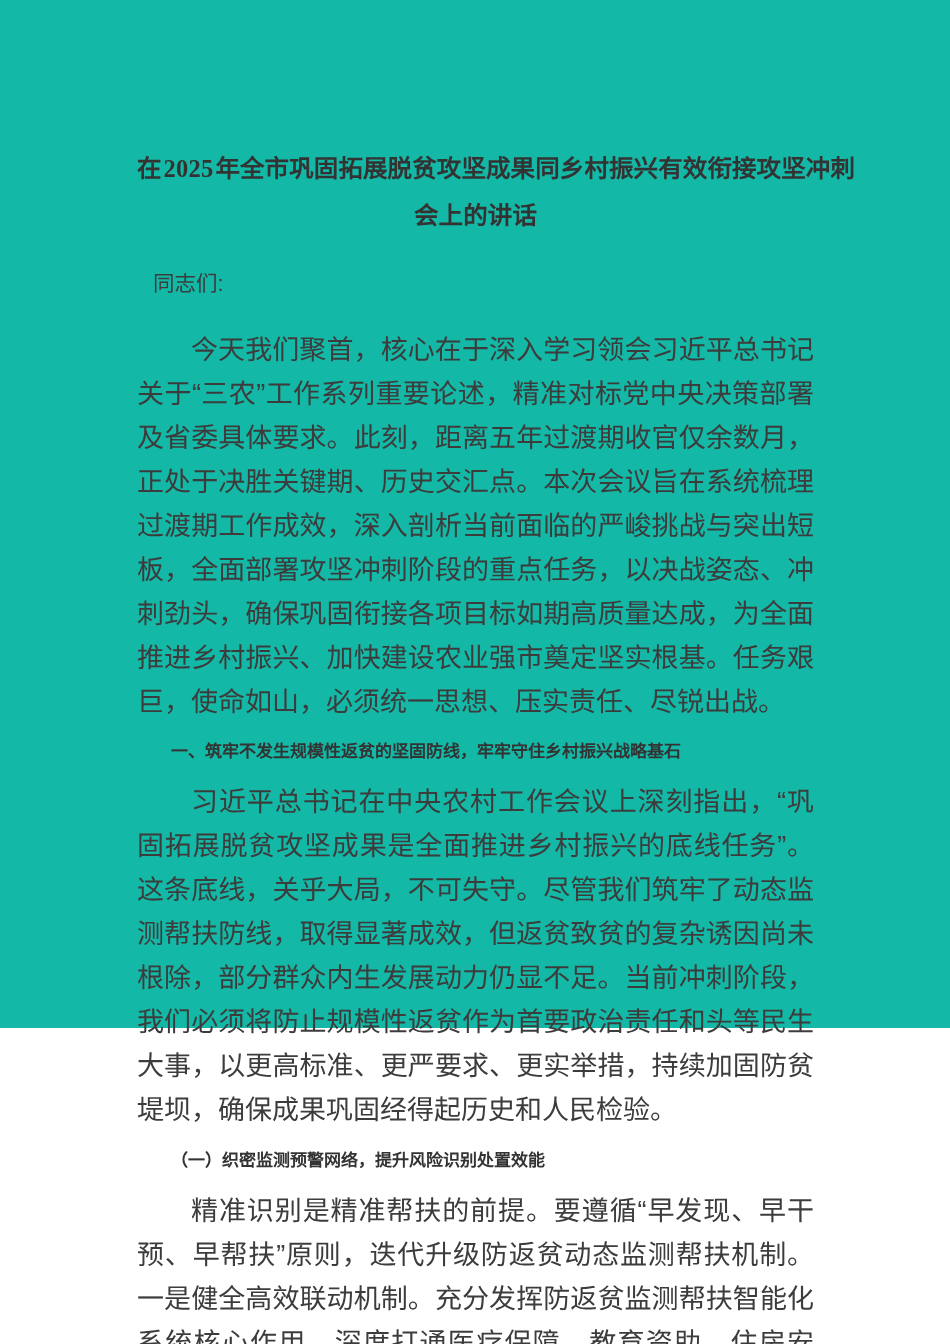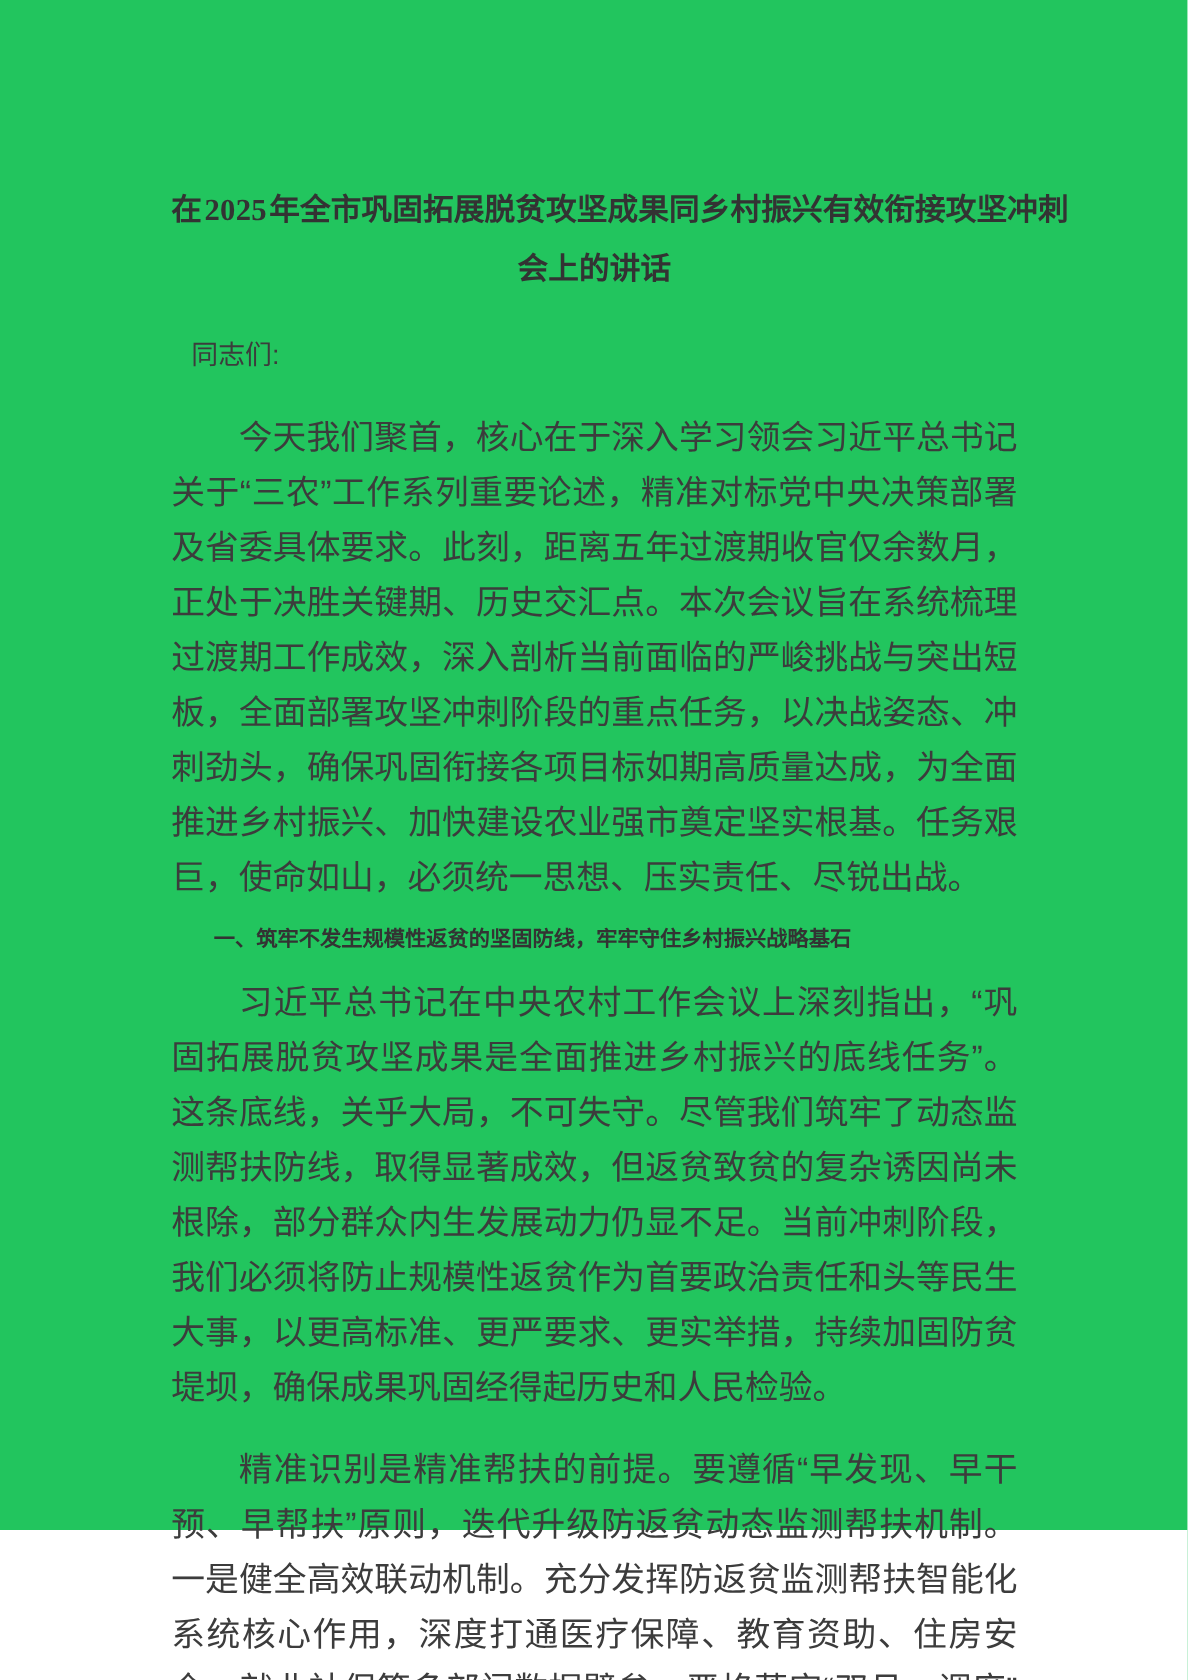--- a/index.html
+++ b/index.html
@@ -13,22 +13,22 @@
     height: 1344px;
     overflow: hidden;
     font-family: "Liberation Sans", "DejaVu Sans", sans-serif;
     color: #3c3c3c;
     -webkit-font-smoothing: antialiased;
   }
 
   .page {
     box-sizing: border-box;
     width: 950px;
-    height: 1224px;
-    background: #22c55e;
+    height: 1028px;
+    background: #14b8a6;
     padding: 0;
     position: relative;
   }
 
   .content {
     position: absolute;
     left: 137px;
     top: 0;
     width: 677px;
   }
@@ -123,19 +123,20 @@
     <div class="sp-before-h1"></div>
 
     <p class="heading-1">一、筑牢不发生规模性返贫的坚固防线，牢牢守住乡村振兴战略基石</p>
 
     <div class="sp-after-h1"></div>
 
     <p class="body-para">习近平总书记在中央农村工作会议上深刻指出，“巩固拓展脱贫攻坚成果是全面推进乡村振兴的底线任务”。这条底线，关乎大局，不可失守。尽管我们筑牢了动态监测帮扶防线，取得显著成效，但返贫致贫的复杂诱因尚未根除，部分群众内生发展动力仍显不足。当前冲刺阶段，我们必须将防止规模性返贫作为首要政治责任和头等民生大事，以更高标准、更严要求、更实举措，持续加固防贫堤坝，确保成果巩固经得起历史和人民检验。</p>
 
     <div class="sp-before-h2"></div>
 
+    <p class="heading-2">（一）织密监测预警网络，提升风险识别处置效能</p>
 
     <div class="sp-after-h2"></div>
 
     <p class="body-para">精准识别是精准帮扶的前提。要遵循“早发现、早干预、早帮扶”原则，迭代升级防返贫动态监测帮扶机制。一是健全高效联动机制。充分发挥防返贫监测帮扶智能化系统核心作用，深度打通医疗保障、教育资助、住房安全、就业社保等多部门数据壁垒，严格落实“双月一调度”联席会议制度，实现预警信息即时推送、即时响应。压实村“两委”、驻村工作队及网格员常态化走访排查责任，推动监测触角向边缘延伸，确保潜在风险点不留死角。二是提升信息核验精度。运用大数据比对与线下入户核查相结合方式，对系统自动识别及基层摸排上报的预警线索，实施多维验证与动态评估，剔除“干扰信号”，锁定“关键少数”。规范监测对象纳入与风险消除程序，确保标准统一、流程规范、信息准确。三是强化智能预警能力。引入人工智能算法模型，对监测对象家庭收支变动、大额刚性支出、突发意外变故等关键变量实时扫描、智能分析，提升系统对潜在返贫风险的敏感度与预判力，推动监测模式由“事后救助”向“事前预防”转型。</p>
 
   </div>
 </div>
 
 </body></html>

